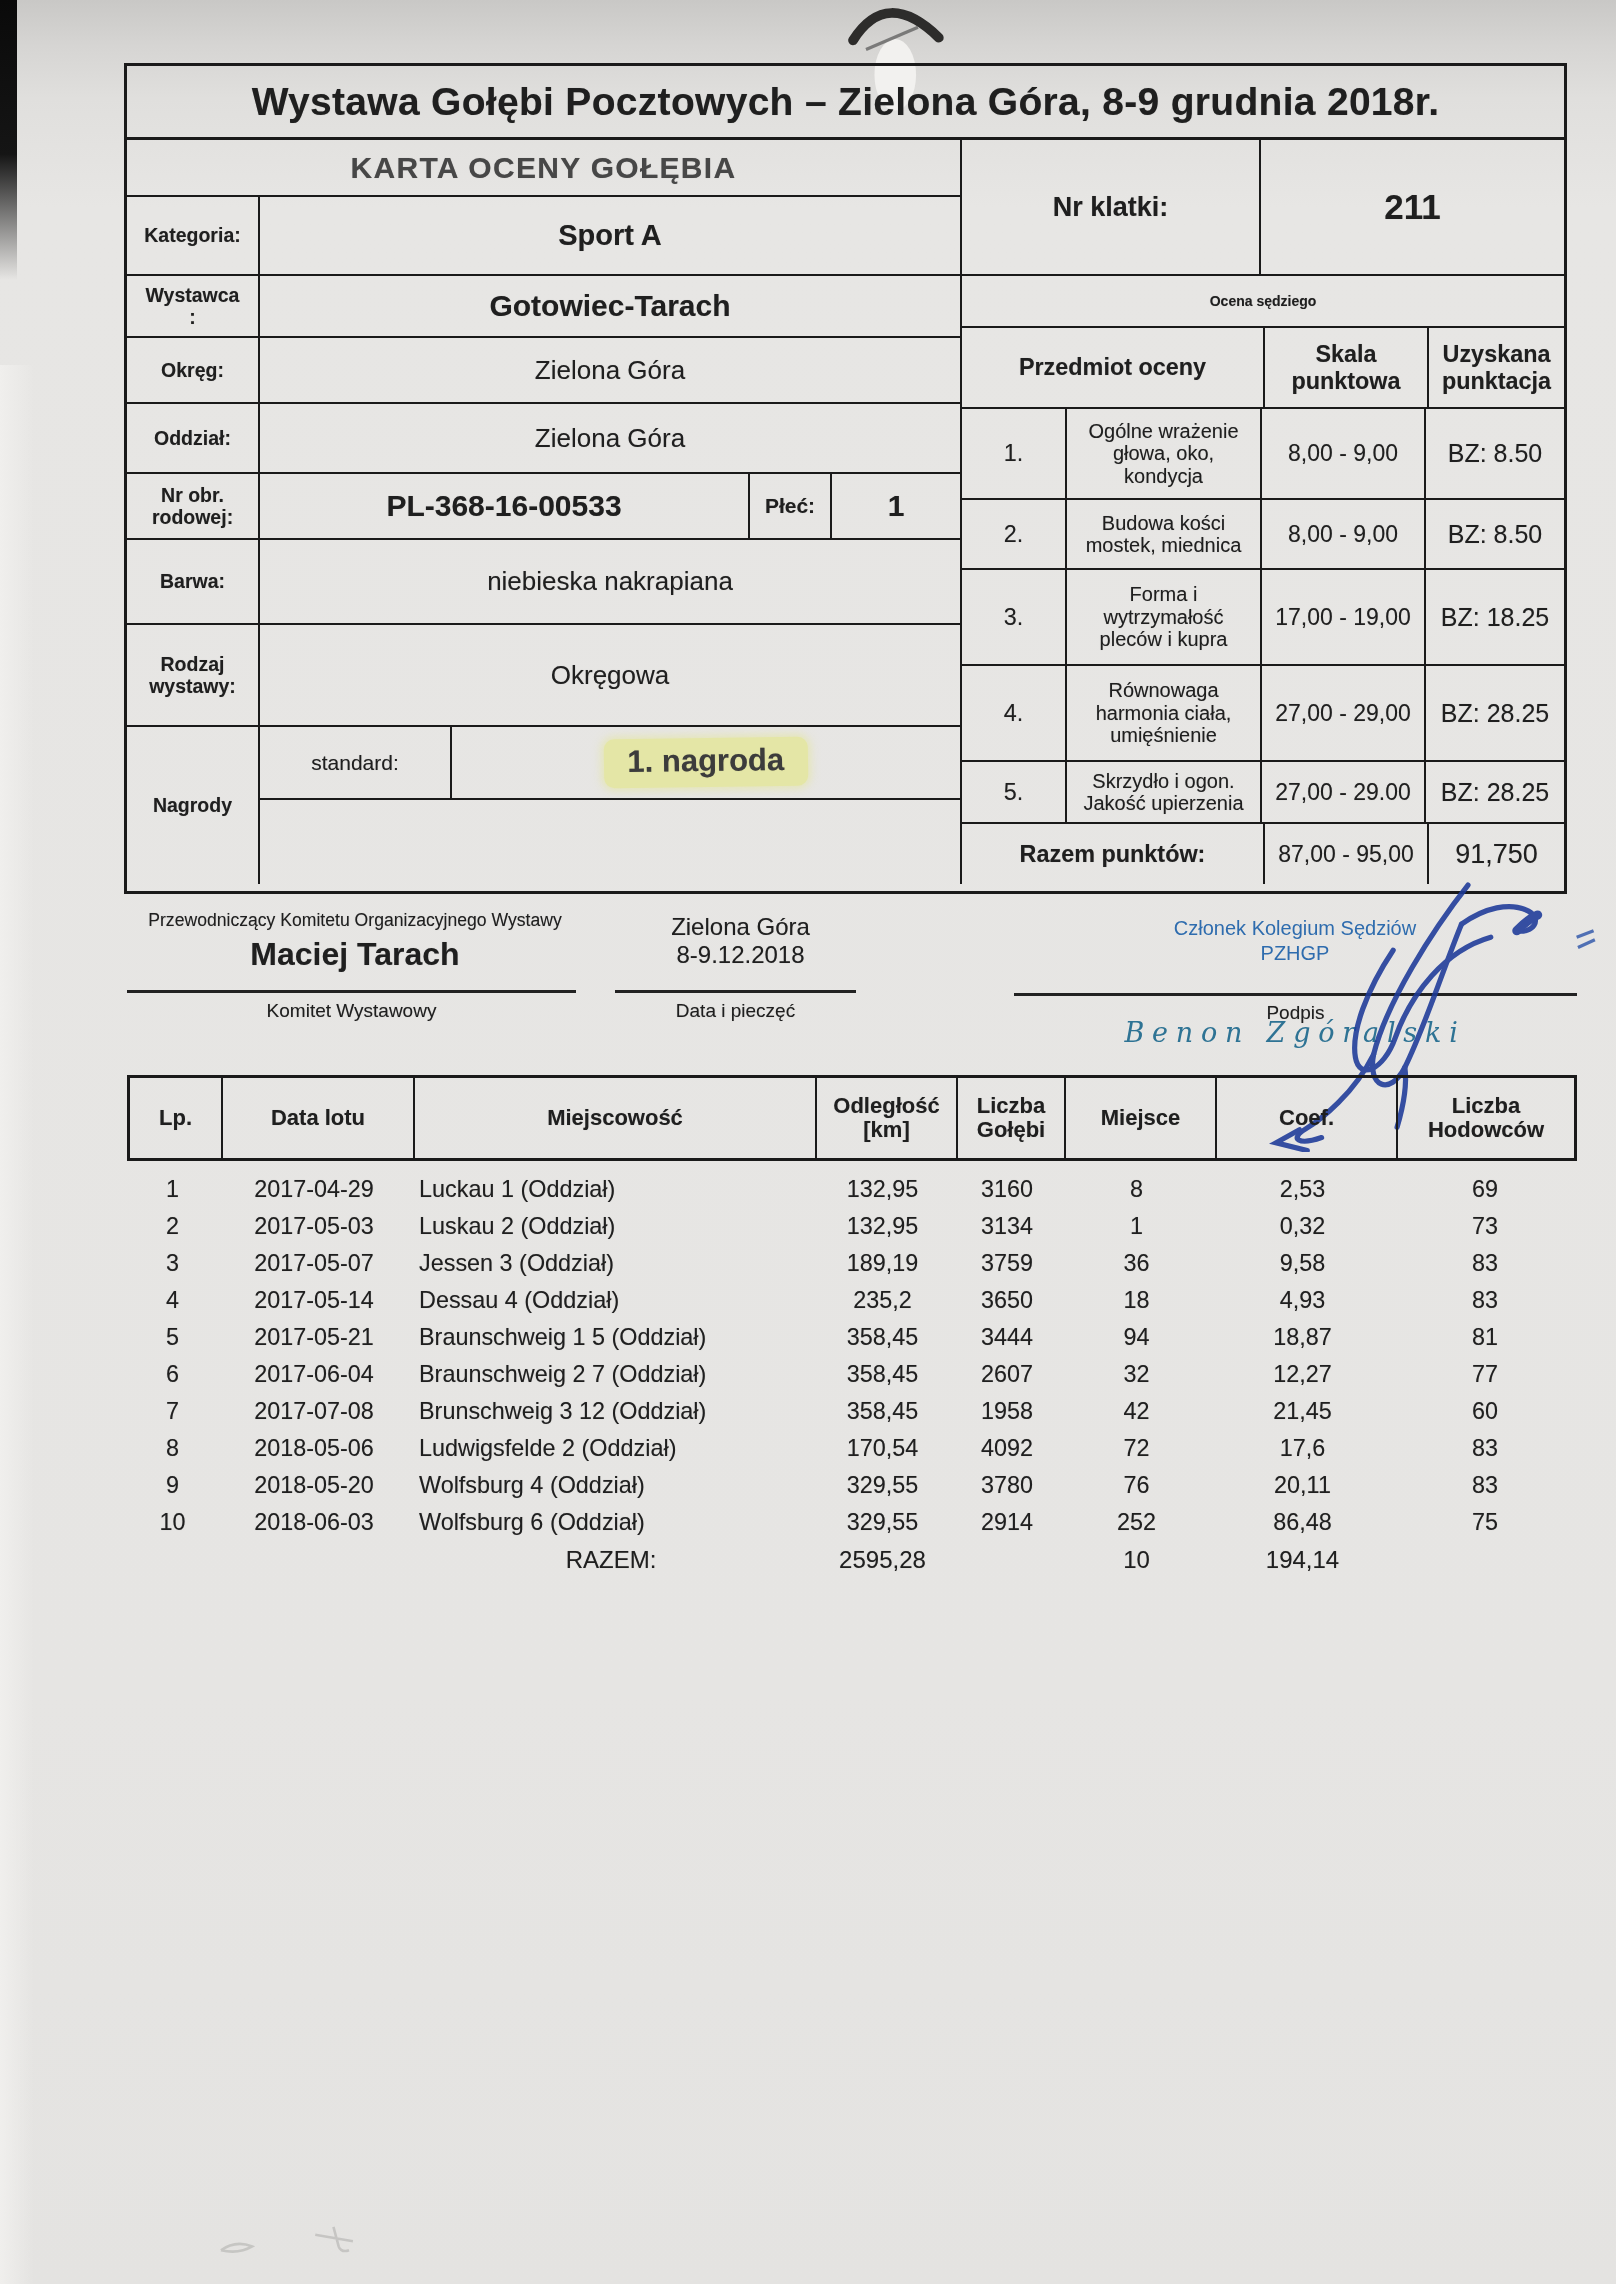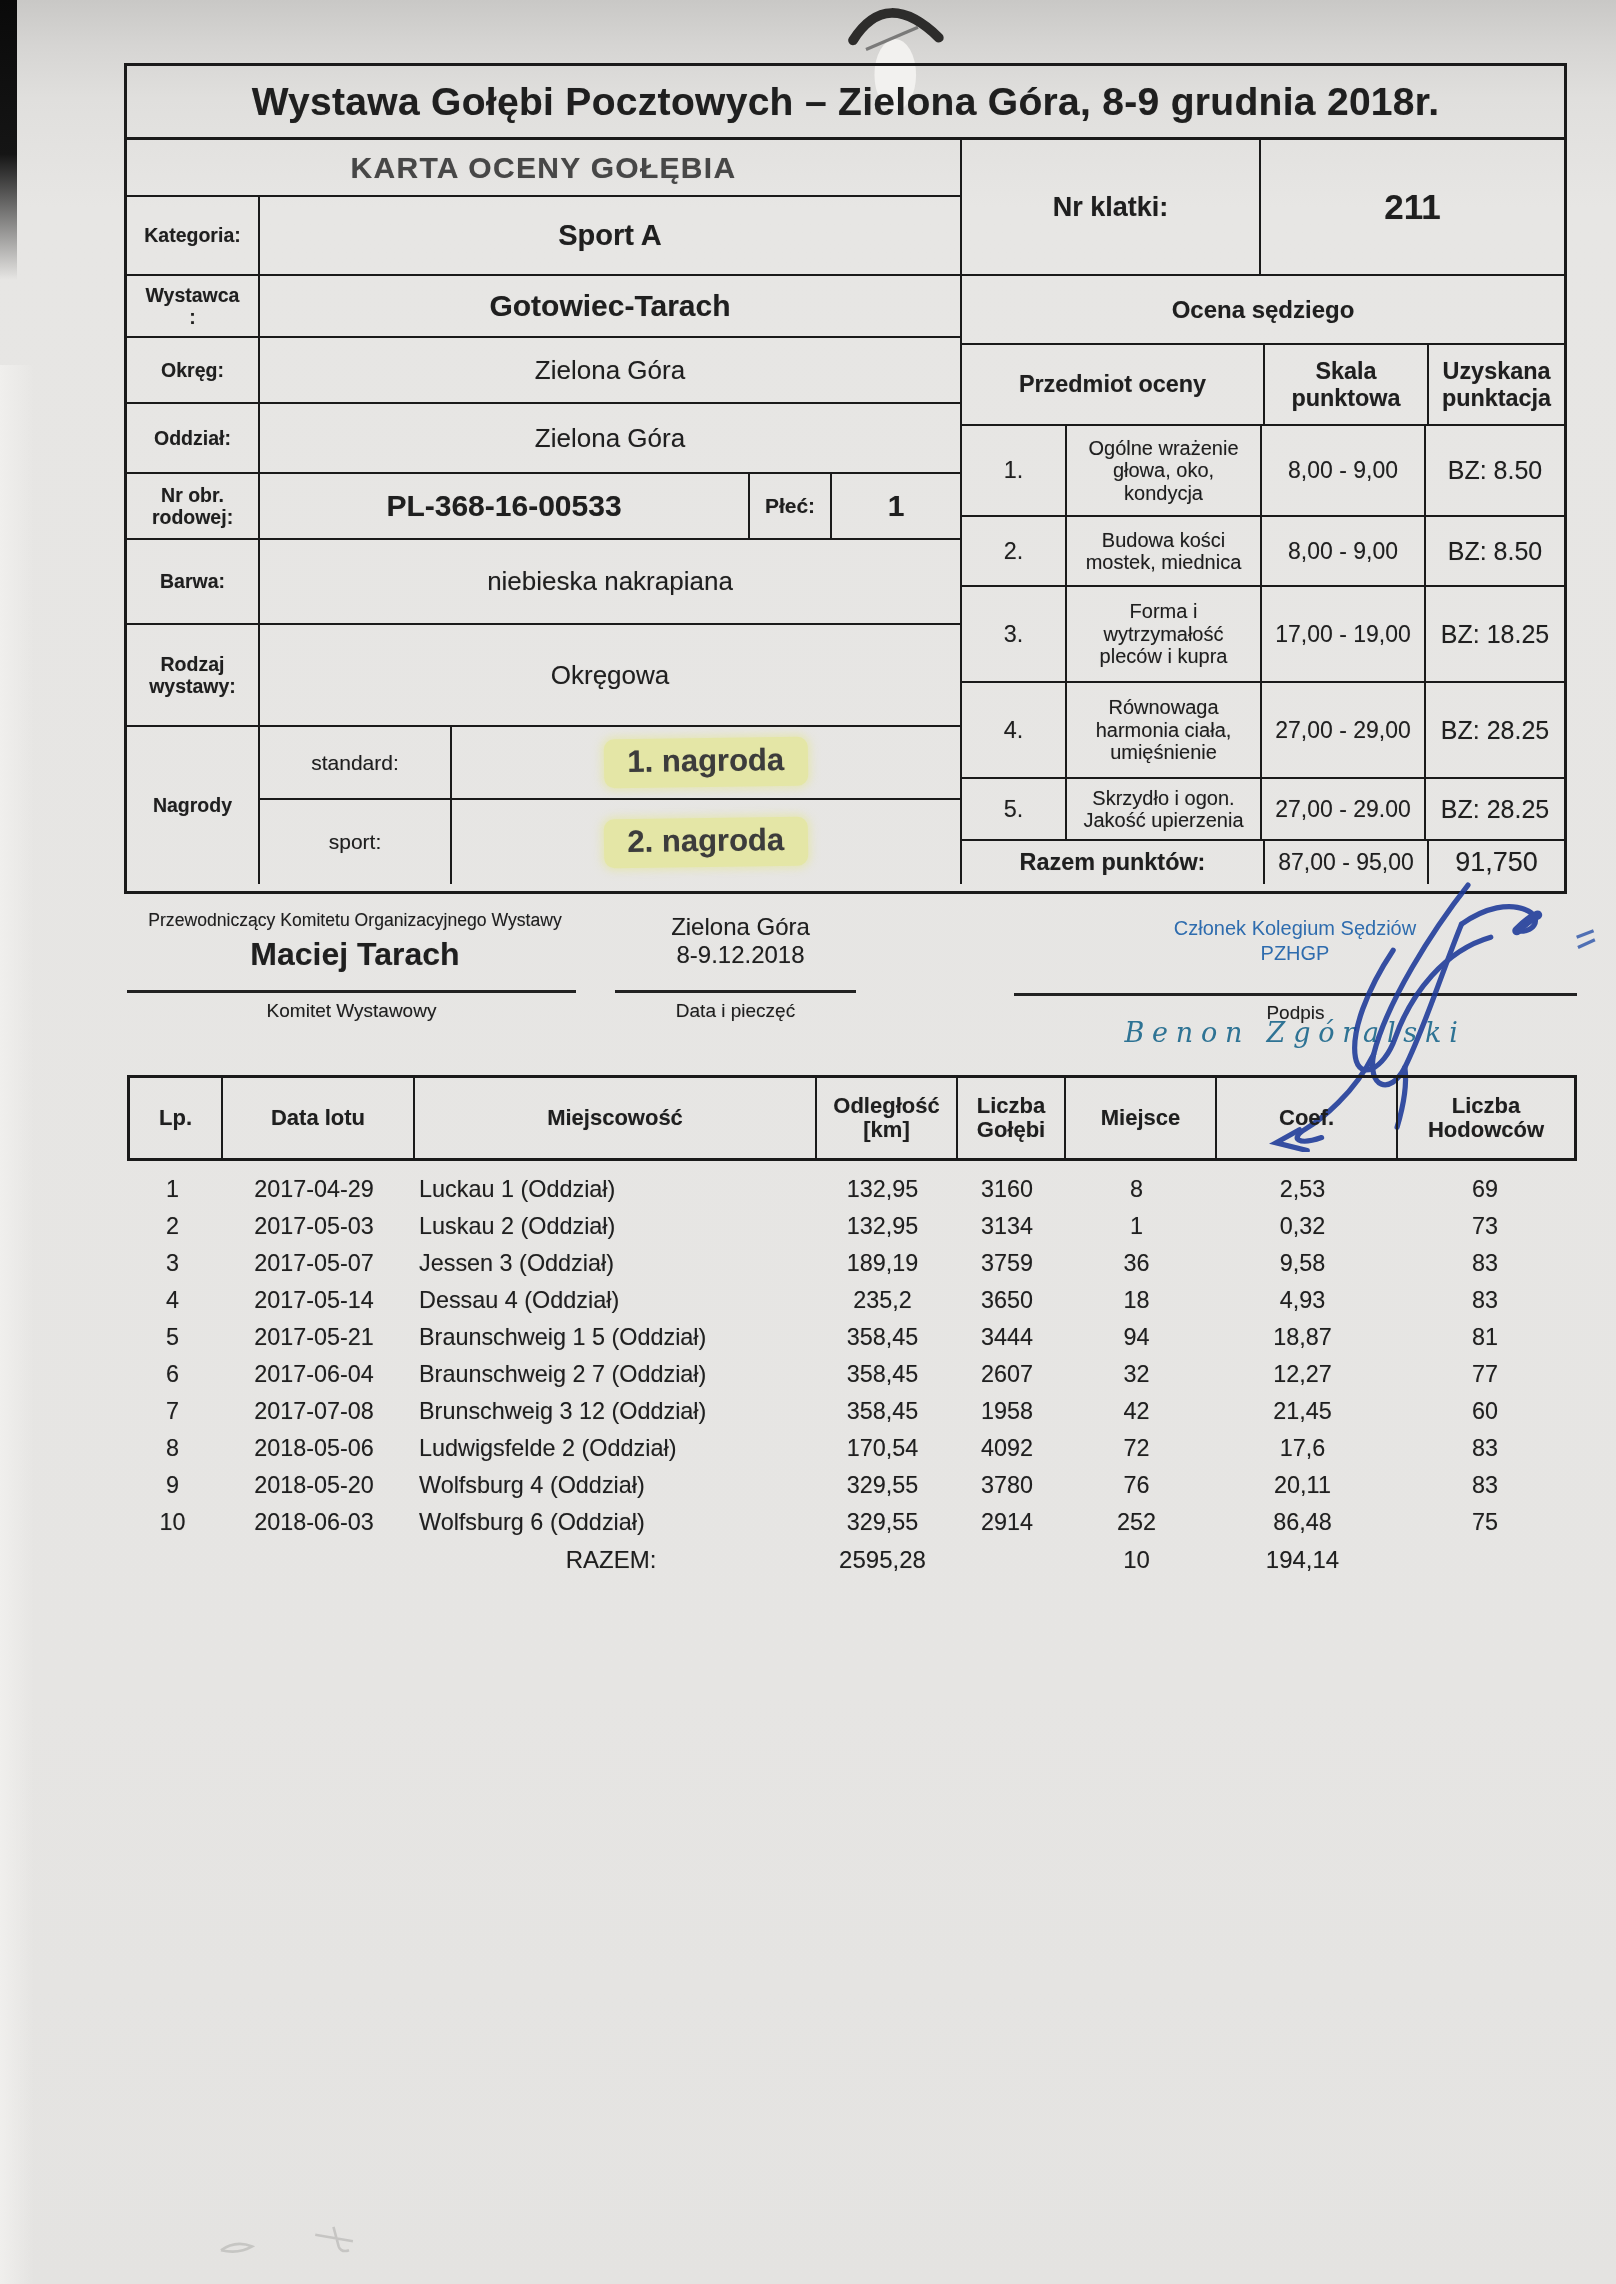--- a/index.html
+++ b/index.html
@@ -42,21 +42,21 @@
   .nag-bot{flex:1}
   .slab{width:192px;border-right:2.6px solid #1a1a1a;display:flex;align-items:center;justify-content:center;font-size:21px}
   .sval{flex:1;display:flex;align-items:center;justify-content:center}
   .hl{font-weight:bold;font-size:31px;color:#3c3c3c;background:#e4e6a6;padding:5.2px 23.4px 7.8px;border-radius:10.4px;
     transform:rotate(-.8deg);box-shadow:0 0 9px 2.6px rgba(228,230,166,.75)}
   
   .rrow{display:flex;border-top:2.6px solid #1a1a1a}
   .r-klatki{height:134px;border-top:none}
   .klatka-lab{flex:1;display:flex;align-items:center;justify-content:center;font-weight:bold;font-size:27px}
   .klatka-val{width:305px;border-left:2.6px solid #1a1a1a;display:flex;align-items:center;justify-content:center;font-weight:bold;font-size:35px}
-  .r-ocena{height:69px;align-items:center;justify-content:center;font-weight:bold;font-size:24px}
+  .r-ocena{height:52px;align-items:center;justify-content:center;font-weight:bold;font-size:14px}
   .r-ohead{height:81px}
   .oh1{width:303px;border-right:2.6px solid #1a1a1a;display:flex;align-items:center;justify-content:center;font-weight:bold;font-size:23.4px}
   .oh2{width:164px;border-right:2.6px solid #1a1a1a;display:flex;align-items:center;justify-content:center;font-weight:bold;font-size:23.4px;text-align:center;line-height:1.12}
   .oh3{flex:1;display:flex;align-items:center;justify-content:center;font-weight:bold;font-size:23.4px;text-align:center;line-height:1.12}
   .orows{flex:1;display:flex;flex-direction:column}
   .orow{display:flex;border-top:2.6px solid #1a1a1a}
   .orow:nth-child(1){height:91px}.orow:nth-child(2){height:70px}.orow:nth-child(3){height:96px}
   .orow:nth-child(4){height:96px}.orow:nth-child(5){height:62px}
   .ocell{display:flex;align-items:center;justify-content:center}
   .onum{width:105px;border-right:2.6px solid #1a1a1a;font-size:23.4px}
@@ -147,26 +147,20 @@
         </div>
         <div class="lrow r-nag">
           <div class="lab">Nagrody</div>
           <div class="nag-inner">
             <div class="nag-sub nag-top">
               <div class="slab">standard:</div>
               <div class="sval">
                   <span class="hl">1. nagroda</span>
                 </div>
             </div>
-            <div class="nag-sub nag-bot">
-              <div class="slab">sport:</div>
-              <div class="sval">
-                  <span class="hl">2. nagroda</span>
-                </div>
-            </div>
           </div>
         </div>
       </div>
 
       <div class="cright">
         <div class="rrow r-klatki">
           <div class="klatka-lab">Nr klatki:</div>
           <div class="klatka-val">211</div>
         </div>
         <div class="rrow r-ocena">Ocena sędziego</div>

